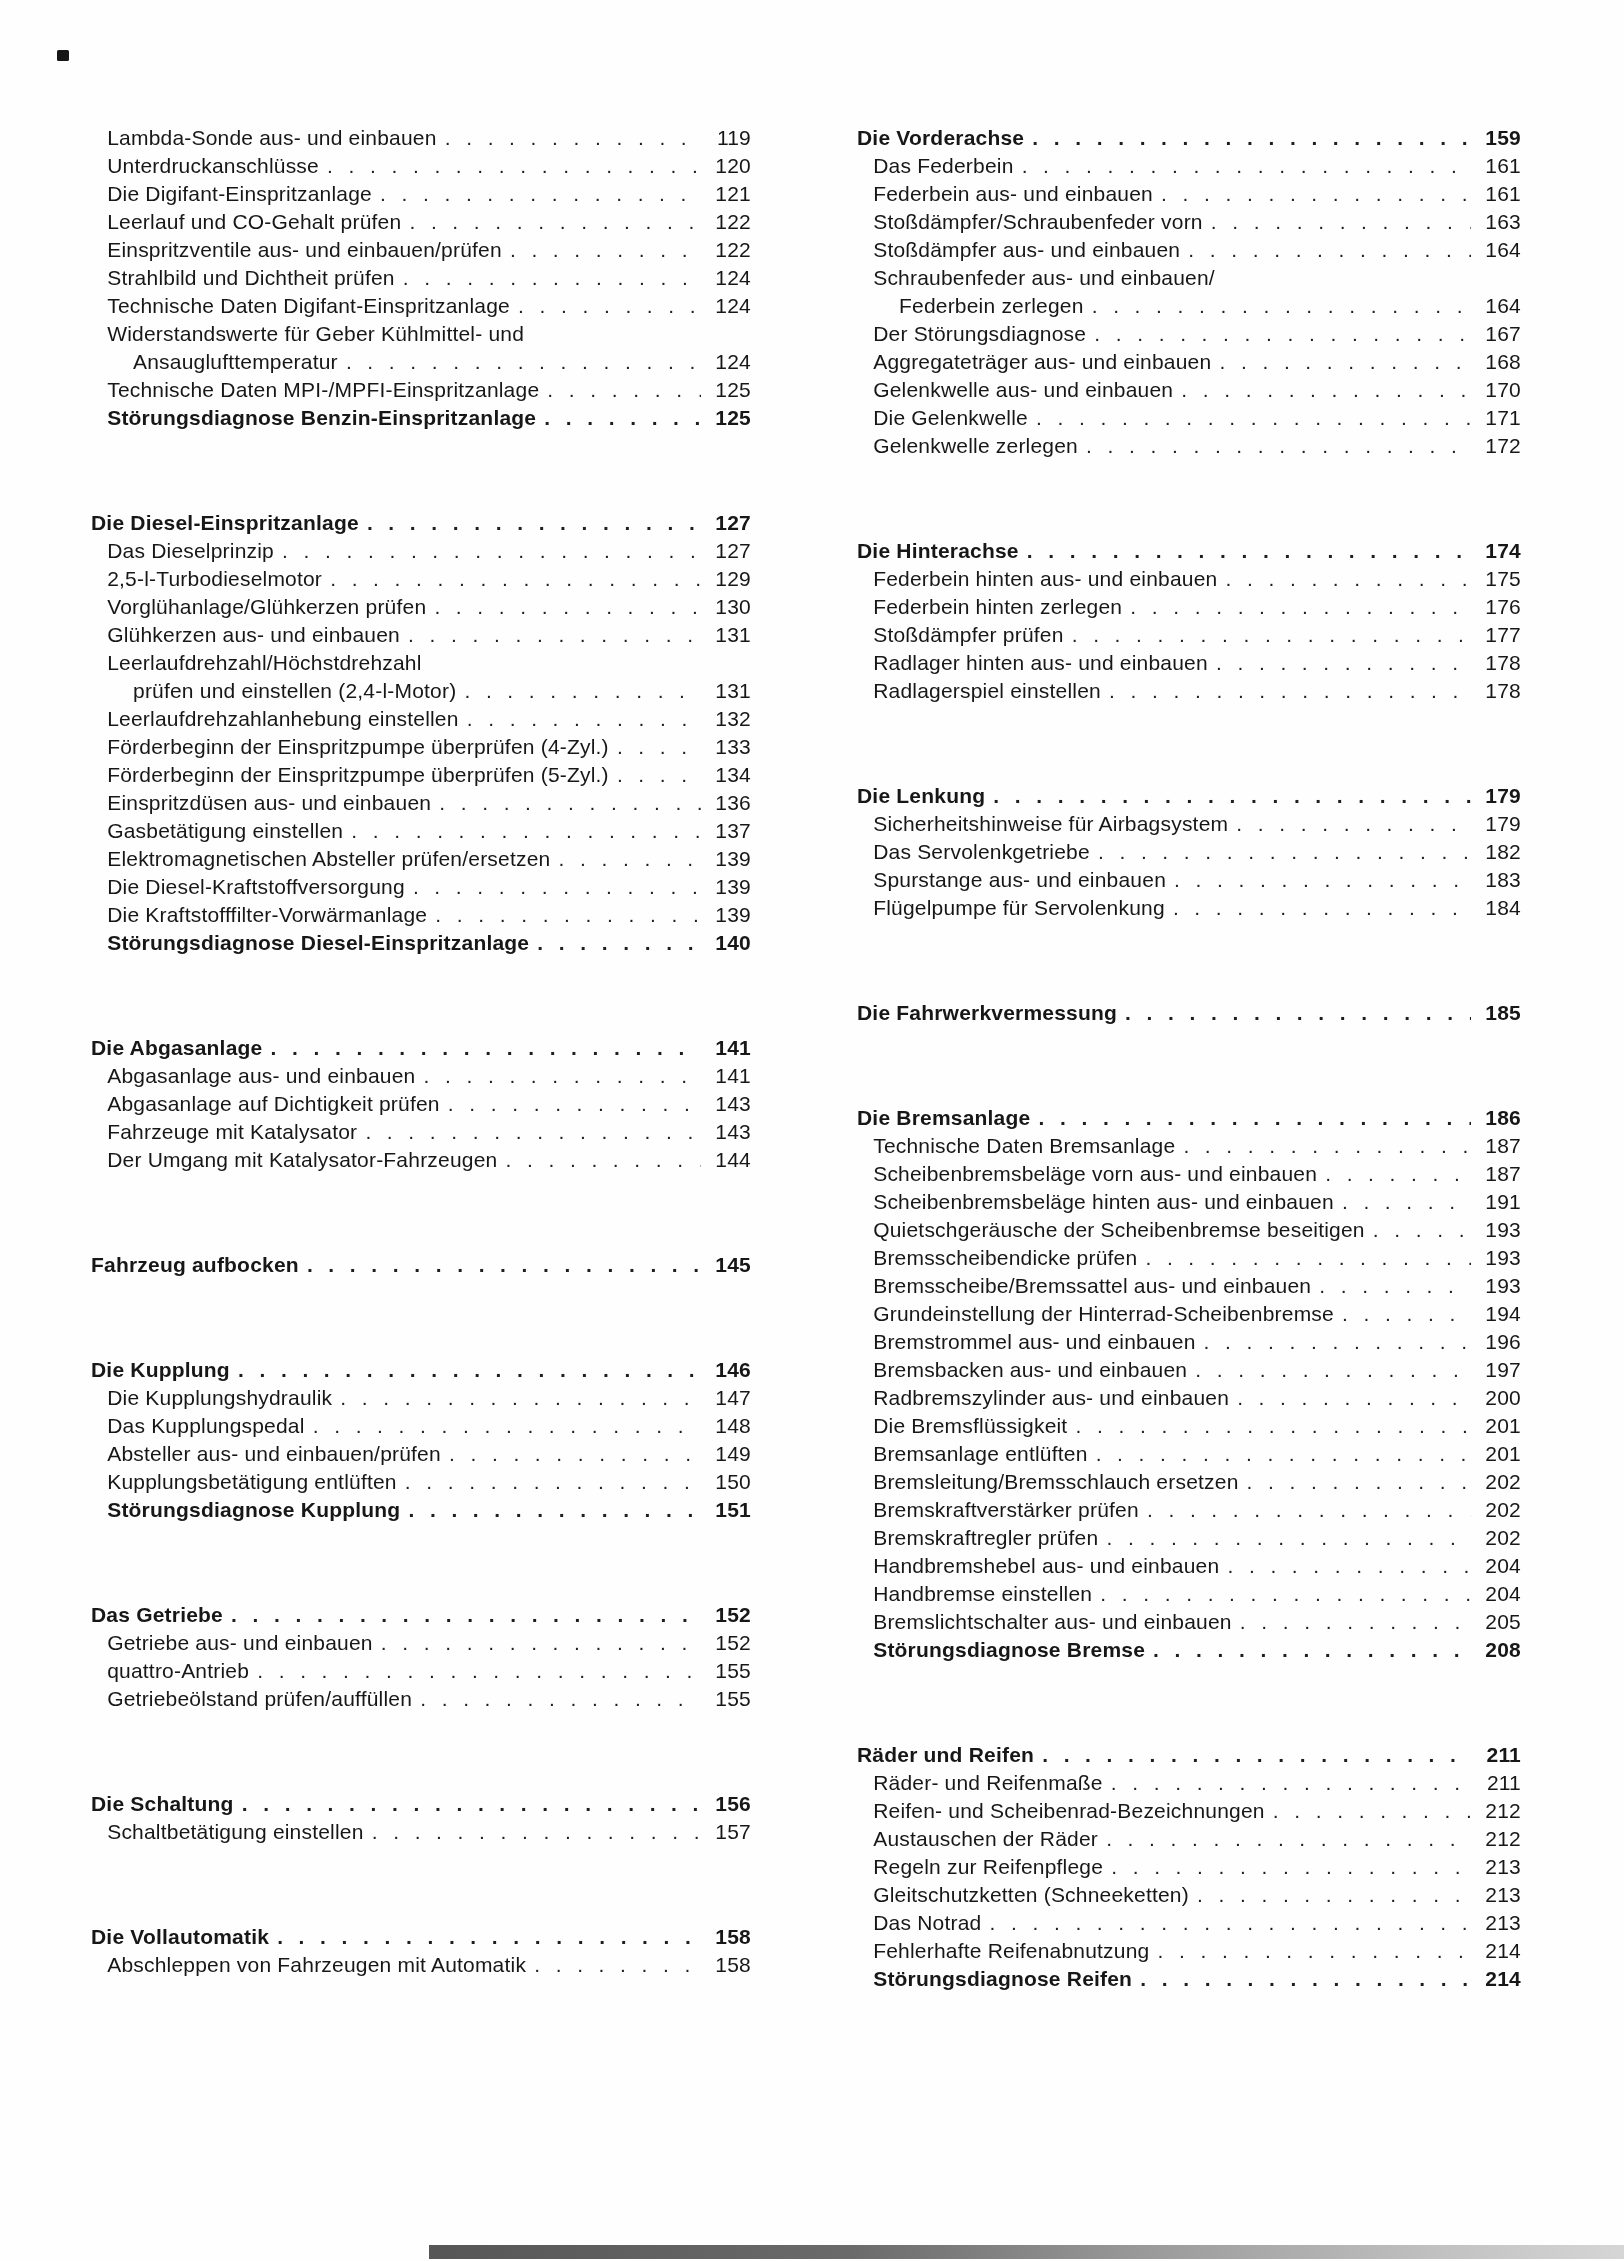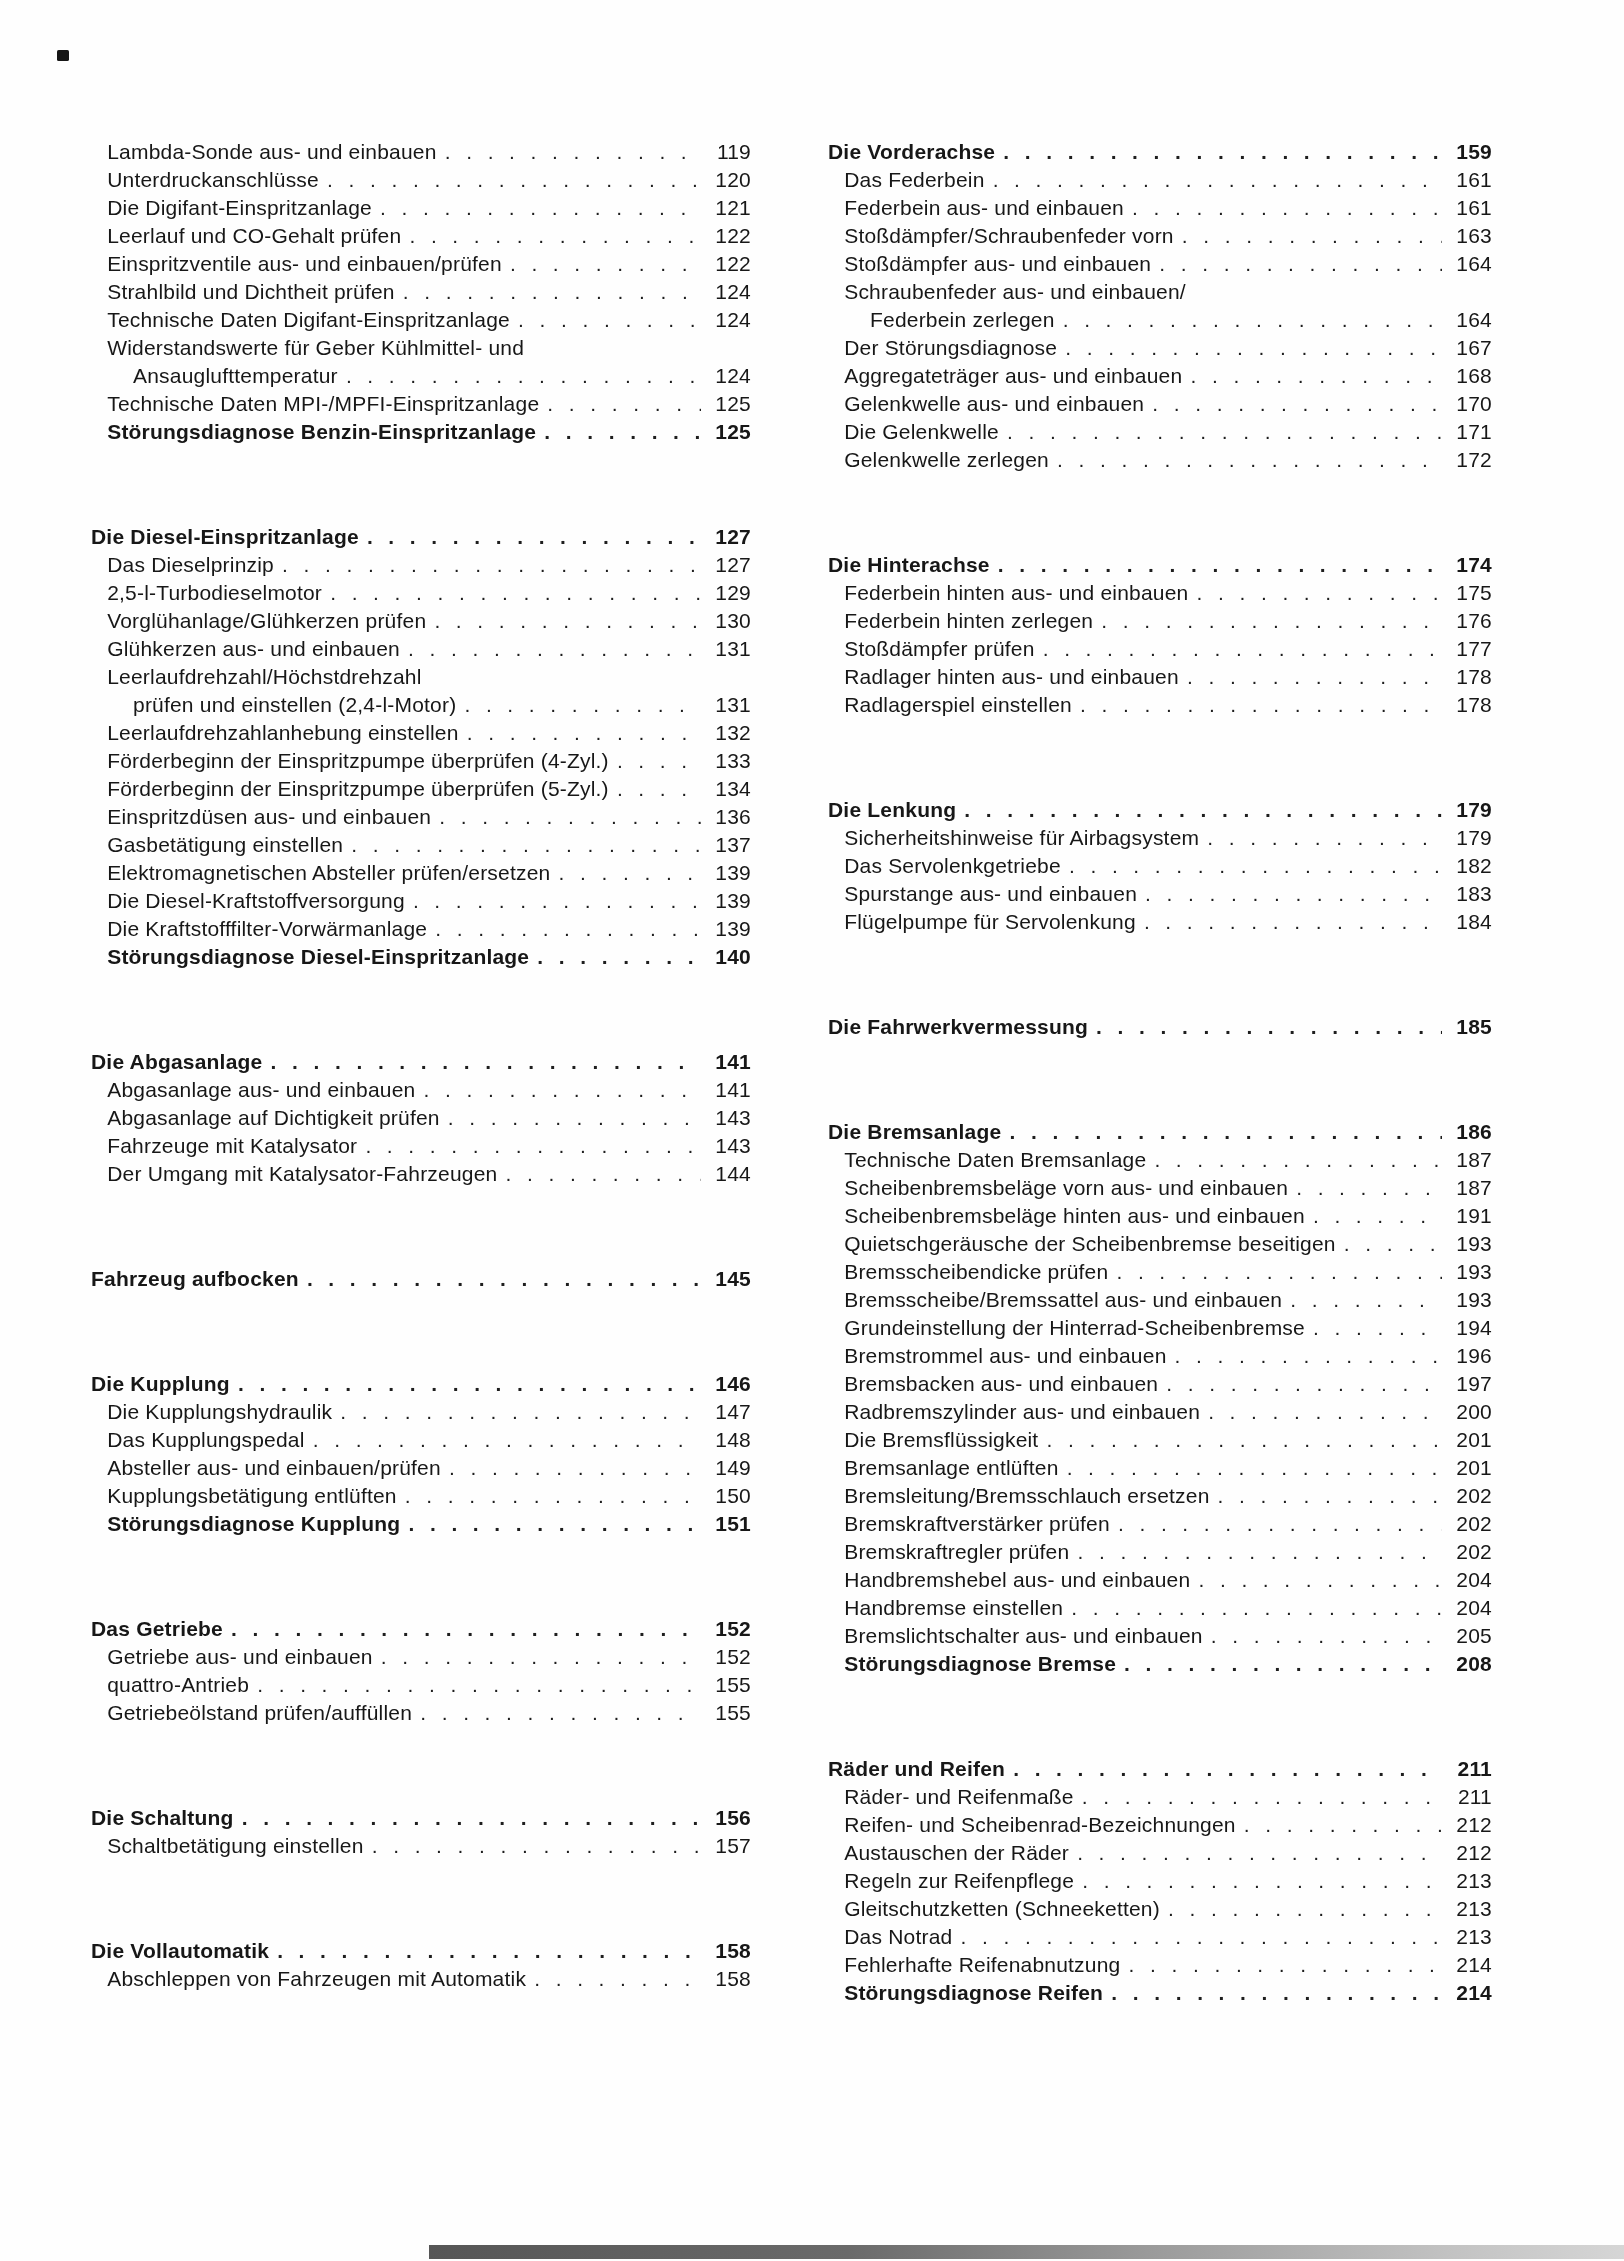--- a/index.html
+++ b/index.html
@@ -13,24 +13,24 @@
     background: #fefefe;
     font-family: "Liberation Sans", sans-serif;
     color: #171717;
     overflow: hidden;
   }
   .toc-column {
     position: absolute;
     top: 120px;
   }
   #col-left  { left: 91px;  width: 660px; }
-  #col-right { left: 828px; width: 664px; }
+  #col-right { left: 857px; width: 664px; }
 
   .toc-group { margin-top: 77px; }
-  .toc-group:first-child { margin-top: 18px; }
+  .toc-group:first-child { margin-top: 4px; }
 
   .toc-row {
     display: flex;
     align-items: baseline;
     line-height: 28px;
     font-size: 21px;
     letter-spacing: 0.2px;
   }
   .toc-row.header { font-weight: 700; }
   .toc-row.entry,

